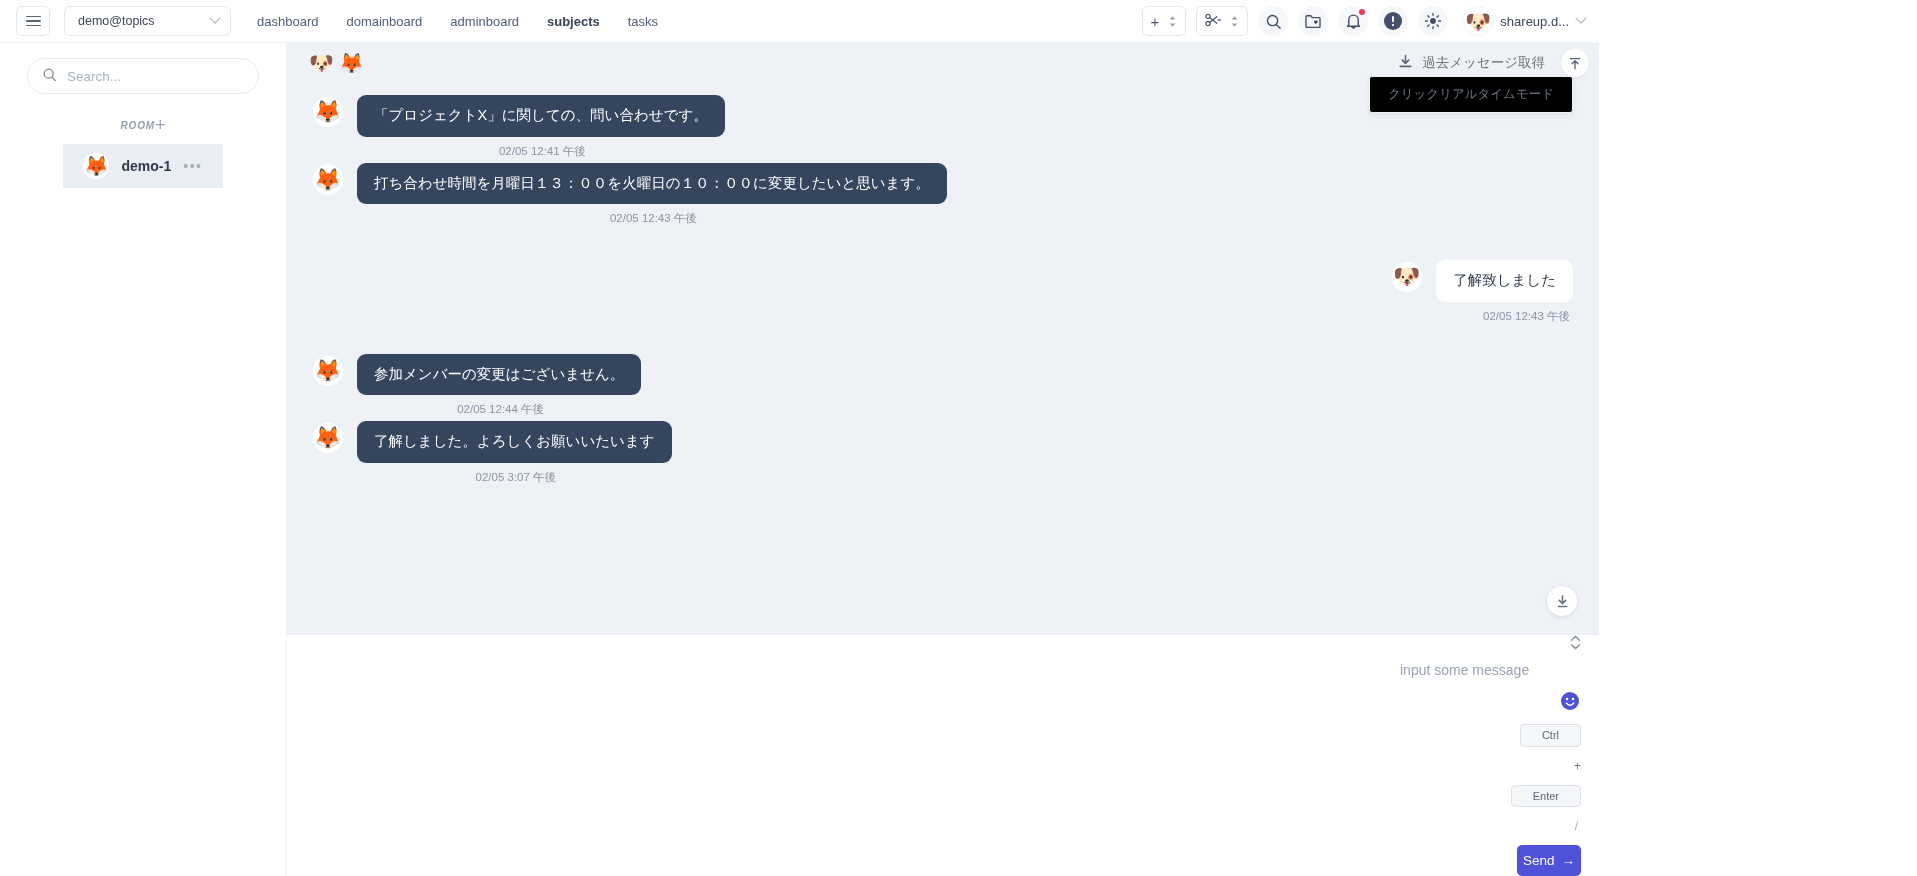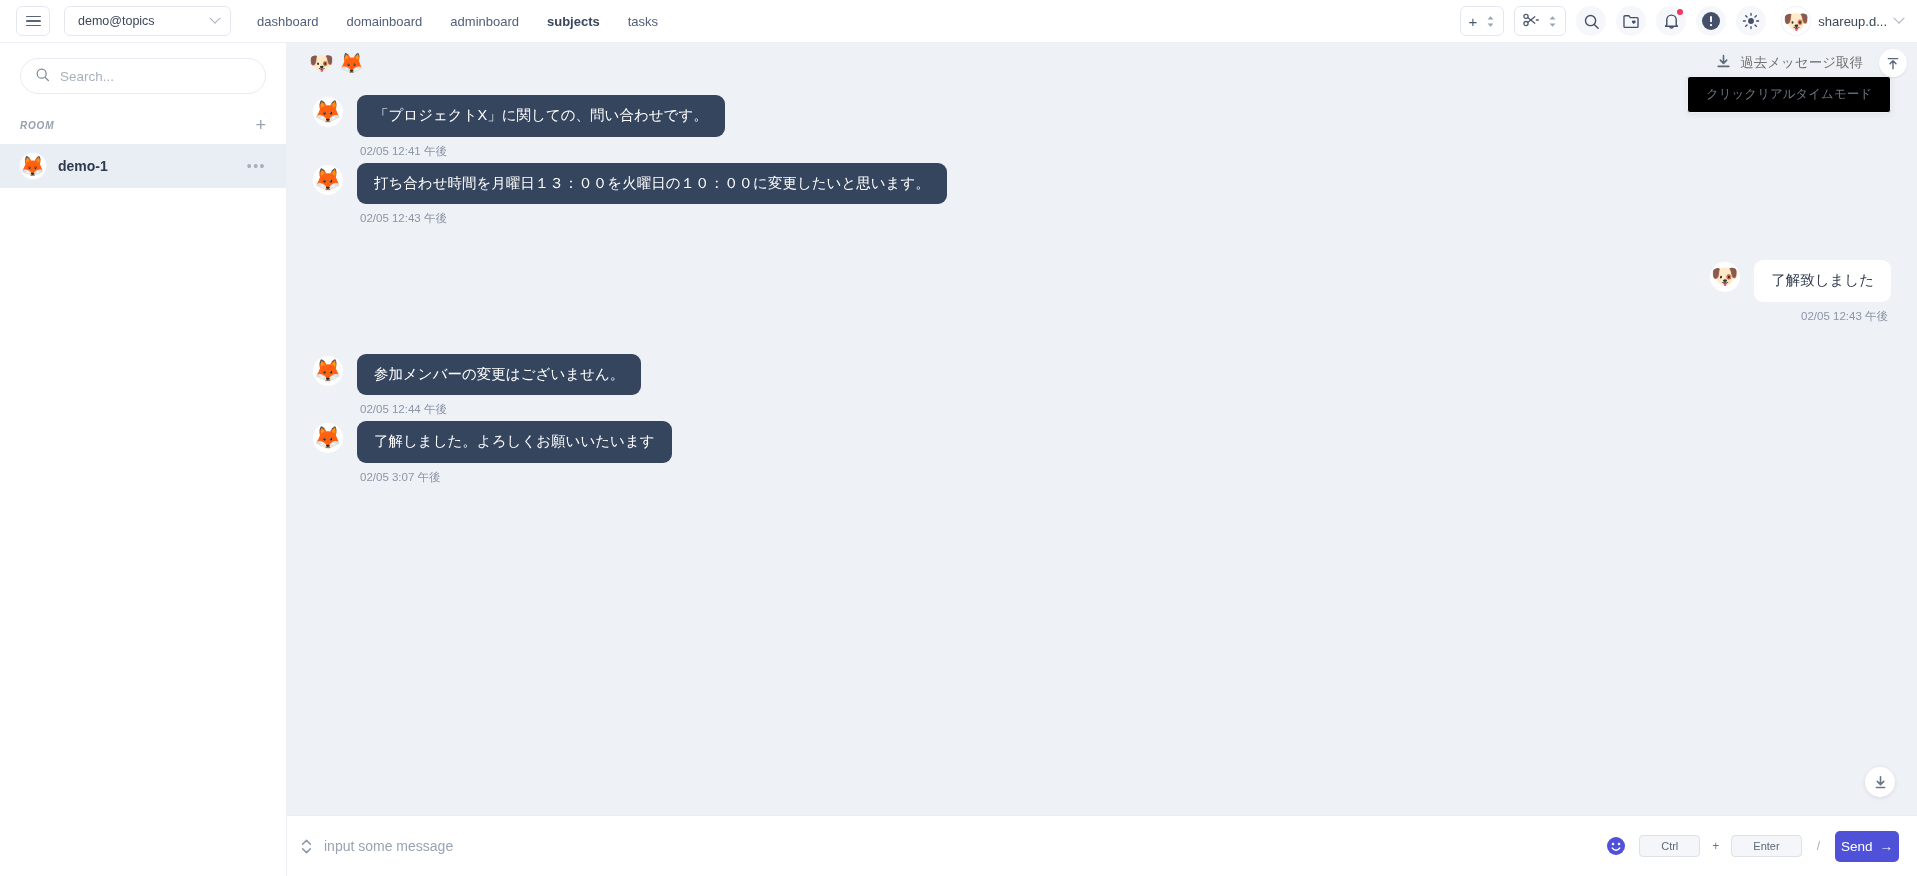--- a/index.html
+++ b/index.html
@@ -4,21 +4,21 @@
 <title>Chat App</title>
 <style>
   * { box-sizing: border-box; margin: 0; padding: 0; }
   html, body {
     width: 1917px; height: 876px;
     overflow: hidden;
     font-family: "Liberation Sans", "DejaVu Sans", sans-serif;
     background: #ffffff;
     color: #2e3a4d;
   }
-  .app { display: flex; flex-direction: column; width: 1917px; height: 876px; }
+  .app { display: flex; flex-direction: column; width: 1599px; height: 876px; }
 
   
   .topbar {
     height: 43px; min-height: 43px;
     background: #ffffff;
     border-bottom: 1px solid #eceff3;
     display: flex; align-items: center;
     padding: 0 14px 0 16px;
     position: relative; z-index: 40;
   }
@@ -75,21 +75,21 @@
   }
 
   
   .body-row { display: flex; flex: 1; min-height: 0; }
 
   
   .sidebar {
     width: 287px; min-width: 287px;
     background: #ffffff;
     border-right: 1px solid #eceff3;
-    display: flex; flex-direction: column;
+    display: flex; flex-direction: column; align-items: center;
   }
   .search-wrap { padding: 15px 20px 8px 20px; }
   .search-box {
     height: 36px; border: 1px solid #e7eaf0; border-radius: 20px;
     display: flex; align-items: center; gap: 10px; padding: 0 14px;
     background: #fff;
   }
   .search-box input {
     border: none; outline: none; background: transparent;
     font-size: 13.5px; color: #3c4758; width: 100%;
@@ -158,37 +158,37 @@
     font-size: 14.5px; line-height: 1.35;
     max-width: 100%;
     word-break: break-word;
   }
   .bubble.light { background: #ffffff; color: #2e3a4d; }
   .time {
     font-size: 11.5px; color: #8b95a5;
     margin-top: 7px; margin-left: 3px;
   }
   .msg-row.out .time { text-align: right; margin-right: 3px; }
-  .bubble-col { display: flex; flex-direction: column; }
+  .bubble-col { display: flex; flex-direction: column; align-items: center; }
   .msg-row.out .bubble-col { align-items: flex-end; }
 
   .scroll-down {
     position: absolute; right: 22px; bottom: 18px;
     width: 30px; height: 30px; border-radius: 50%;
     background: #ffffff;
     display: flex; align-items: center; justify-content: center;
     box-shadow: 0 1px 4px rgba(40,50,70,.12); cursor: pointer;
   }
 
   
   .composer {
     min-height: 61px; background: #ffffff;
     border-top: 1px solid #e9ecf1;
-    display: flex; align-items: center;
-    padding: 0 18px 0 14px; gap: 12px;
+    display: flex; align-items: flex-end;
+    padding: 0 18px 0 14px; gap: 12px; flex-direction: column;
   }
   .expand-toggle { display: flex; flex-direction: column; align-items: center; gap: 3px; color: #8b95a5; cursor: pointer; }
   .composer input.msg-input {
     flex: 1; border: none; outline: none; background: transparent;
     font-size: 14px; color: #36425a; font-family: inherit;
   }
   .composer input.msg-input::placeholder { color: #9aa3b2; }
   .emoji-btn { width: 22px; height: 22px; cursor: pointer; display: flex; align-items: center; justify-content: center; }
   .kbd {
     border: 1px solid #dde1e8; background: #f5f6f9; border-radius: 4px;

